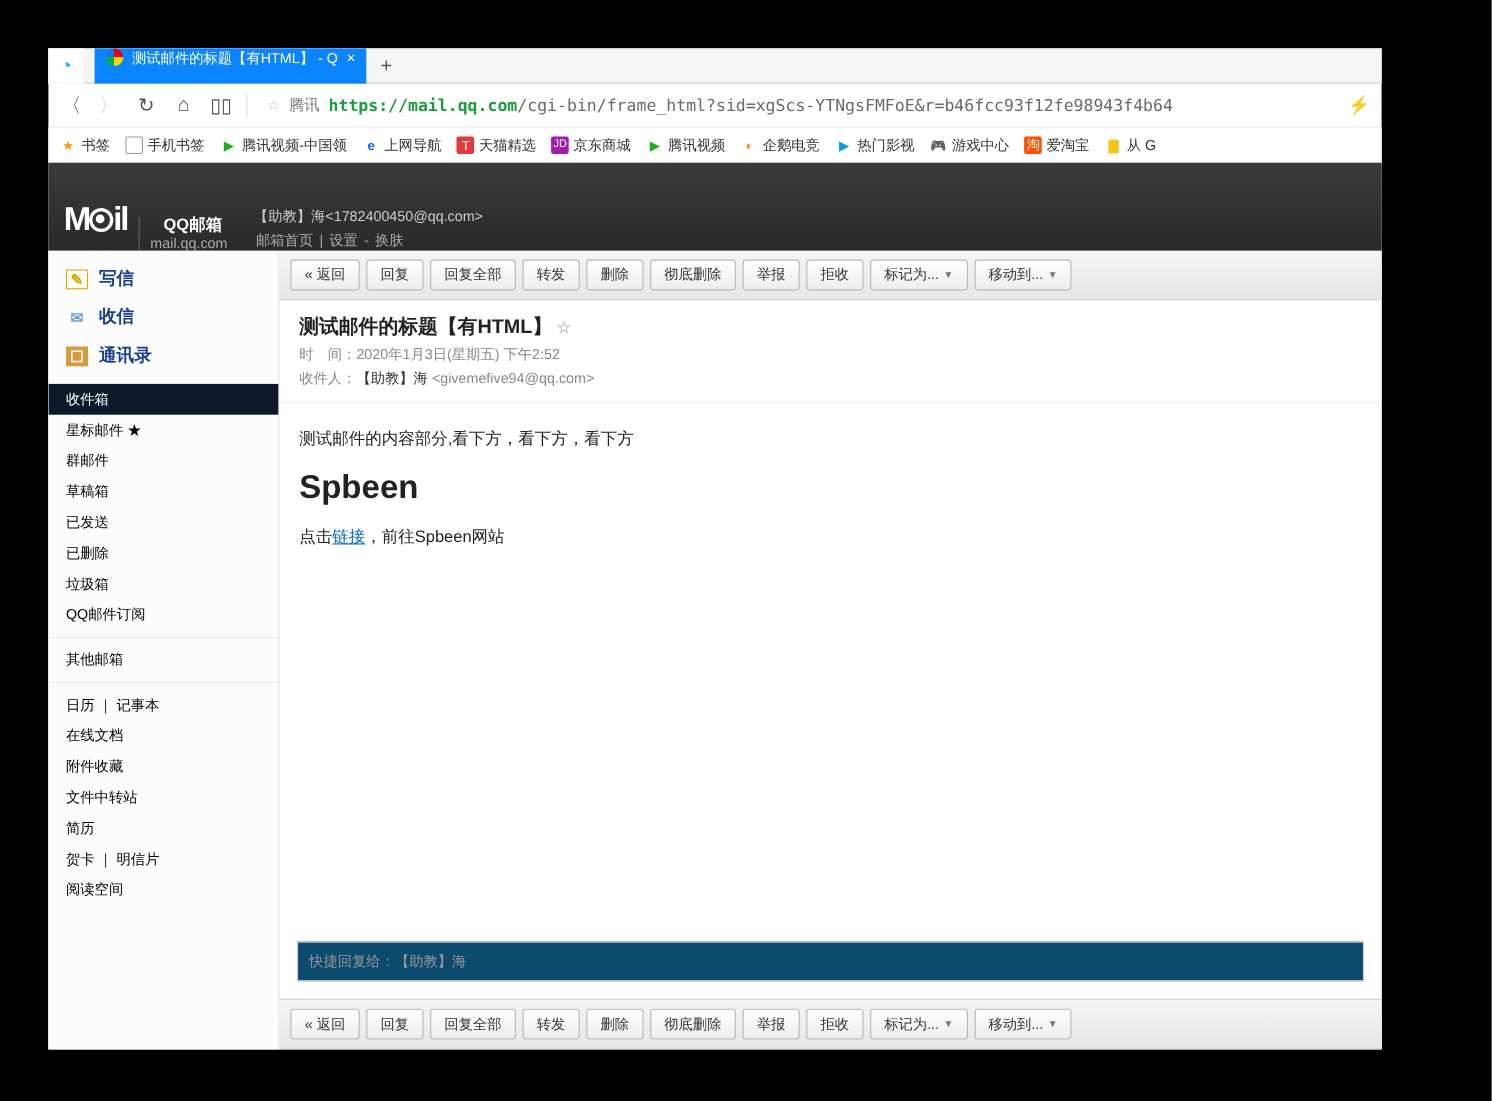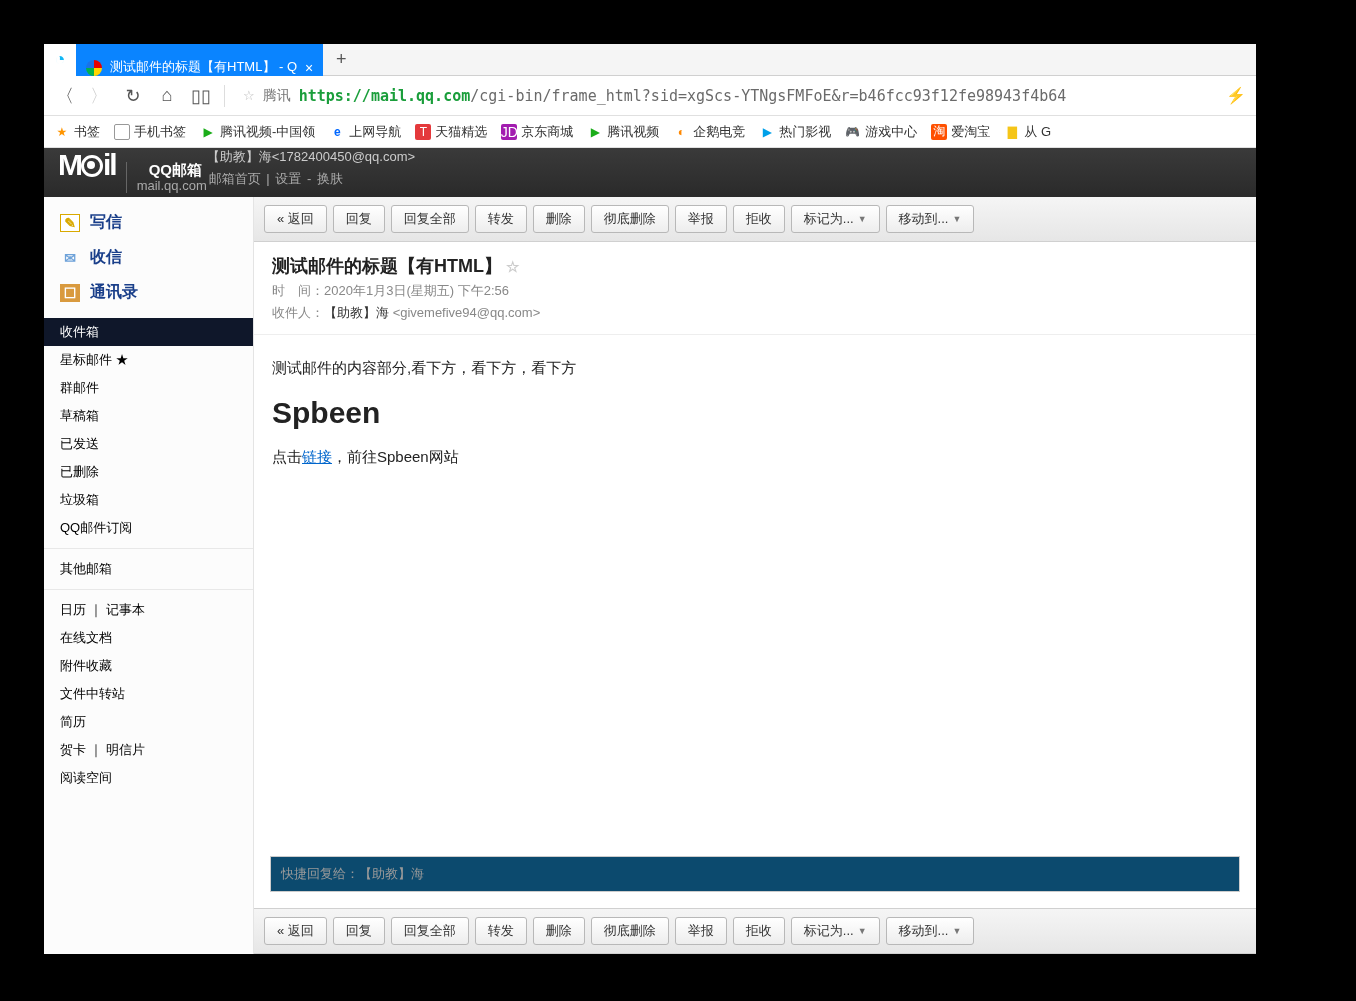--- a/index.html
+++ b/index.html
@@ -1,37 +1,37 @@
 <!DOCTYPE html>
 <html><head>
 <meta charset="utf-8">
 <style>
 * { box-sizing: border-box; margin: 0; padding: 0; }
 body { font-family: "Microsoft YaHei", Arial, sans-serif; font-size: 13px; background: #000; width: 1356px; height: 1001px; overflow: hidden; }
 .frame { position: absolute; left: 44px; top: 44px; width: 1212px; height: 910px; background: #fff; display: flex; flex-direction: column; }
 .tabbar { height: 32px; background: #f5f5f5; display: flex; align-items: center; border-bottom: 1px solid #d0d0d0; }
 .qq-icon { width: 32px; height: 32px; display: flex; align-items: center; justify-content: center; font-size: 18px; color: #12B7F5; background: #fff; }
-.tab { height: 32px; background: #0a84ff; color: #fff; display: flex; align-items: flex-end; padding: 0 10px; gap: 8px; font-size: 13px; max-width: 290px; }
+.tab { height: 32px; background: #0a84ff; color: #fff; display: flex; align-items: flex-start; padding: 0 10px; gap: 8px; font-size: 13px; max-width: 290px; margin-left: 10px; }
 .tab .favicon { width: 16px; height: 16px; border-radius: 50%; background: conic-gradient(#e60000 0 90deg,#ffd500 90deg 180deg,#00b14f 180deg 270deg,#1a73e8 270deg); }
 .tab .ttl { white-space: nowrap; overflow: hidden; text-overflow: ellipsis; flex: 1; }
 .tab .close { color: #fff; font-size: 14px; }
 .newtab { width: 36px; display: flex; align-items: center; justify-content: center; font-size: 18px; color: #555; }
 .navbar { height: 40px; display: flex; align-items: center; padding: 0 10px; gap: 12px; border-bottom: 1px solid #e0e0e0; }
 .navbar .icn { width: 22px; height: 22px; display: flex; align-items: center; justify-content: center; color: #555; font-size: 18px; }
 .addr { flex: 1; display: flex; align-items: center; gap: 8px; padding: 0 6px; }
 .addr .star { color: #bbb; }
 .addr .brand { color: #777; font-size: 14px; }
 .addr .url { font-family: Consolas, monospace; font-size: 15px; white-space: nowrap; overflow: hidden; }
 .addr .url .g { color: #1a9e3b; font-weight: bold; }
 .addr .url .gr { color: #6a6a6a; }
 .bolt { color: #aaa; font-size: 16px; }
 .bmbar { height: 32px; display: flex; align-items: center; padding: 0 10px; gap: 14px; background: #fff; border-bottom: 1px solid #e0e0e0; font-size: 13px; color: #333; white-space: nowrap; overflow: hidden; }
 .bmbar .bm { display: flex; align-items: center; gap: 4px; }
 .bmbar .ico { width: 16px; height: 16px; display: inline-flex; align-items: center; justify-content: center; font-size: 12px; border-radius: 2px; }
-.mailhdr { height: 49px; background: linear-gradient(#3a3a3a,#2a2a2a); color: #ccc; display: flex; align-items: flex-start; padding: 0 14px; }
+.mailhdr { height: 80px; background: linear-gradient(#3a3a3a,#2a2a2a); color: #ccc; display: flex; align-items: flex-end; padding: 0 14px; gap: 24px; }
 .logo { display: flex; align-items: baseline; color: #fff; }
 .logo .m { font-size: 30px; font-weight: bold; letter-spacing: -2px; }
 .logo .qq { border-left: 1px solid #666; margin-left: 10px; padding-left: 10px; line-height: 1.1; }
 .logo .qq .t { font-size: 15px; font-weight: bold; margin-left: 12px; }
 .logo .qq .s { font-size: 13px; color: #aaa; }
 .acct { font-size: 13px; }
 .acct .row2 { color: #aaa; margin-top: 4px; }
 .acct .row2 span { padding: 0 2px; }
 .body { flex: 1; display: flex; overflow: hidden; background: #fff; }
 .sidebar { width: 210px; border-right: 1px solid #e4e4e4; background: #fcfcfc; padding-top: 8px; }
@@ -103,21 +103,21 @@
       </span>
     <span class="bm">
         <span class="ico" style="color:#0067ff;font-weight:bold">e</span>
         <span>上网导航</span>
       </span>
     <span class="bm">
         <span class="ico" style="background:#e4393c;color:#fff">T</span>
         <span>天猫精选</span>
       </span>
     <span class="bm">
-        <span class="ico" style="background:#a21caf;color:#fff;font-size:14px">JD</span>
+        <span class="ico" style="background:#a21caf;color:#fff;font-size:10px">JD</span>
         <span>京东商城</span>
       </span>
     <span class="bm">
         <span class="ico" style="color:#1aad19">▶</span>
         <span>腾讯视频</span>
       </span>
     <span class="bm">
         <span class="ico" style="color:#ff8800">◐</span>
         <span>企鹅电竞</span>
       </span>
@@ -209,21 +209,21 @@
             <span class="dd">▼</span>
           </div>
         <div class="btn">
             <span>移动到...</span>
             <span class="dd">▼</span>
           </div>
       </div>
 
       <div class="mailmeta">
         <div class="subj"><span>测试邮件的标题【有HTML】</span><span class="st">☆</span></div>
-        <div class="row"><span>时　间：</span><span>2020年1月3日(星期五) 下午2:56</span></div>
+        <div class="row"><span>时　间：</span><span>2020年1月3日(星期五) 下午2:52</span></div>
         <div class="row"><span>收件人：</span><b>【助教】海</b> <span>&lt;givemefive94@qq.com&gt;</span></div>
       </div>
 
       <div class="mailbody">
         <p>测试邮件的内容部分,看下方，看下方，看下方</p>
         <h1>Spbeen</h1>
         <p><span>点击</span><a href="#">链接</a><span>，前往Spbeen网站</span></p>
       </div>
 
       <div class="reply"><span>快捷回复给：</span><span>【助教】海</span></div>

